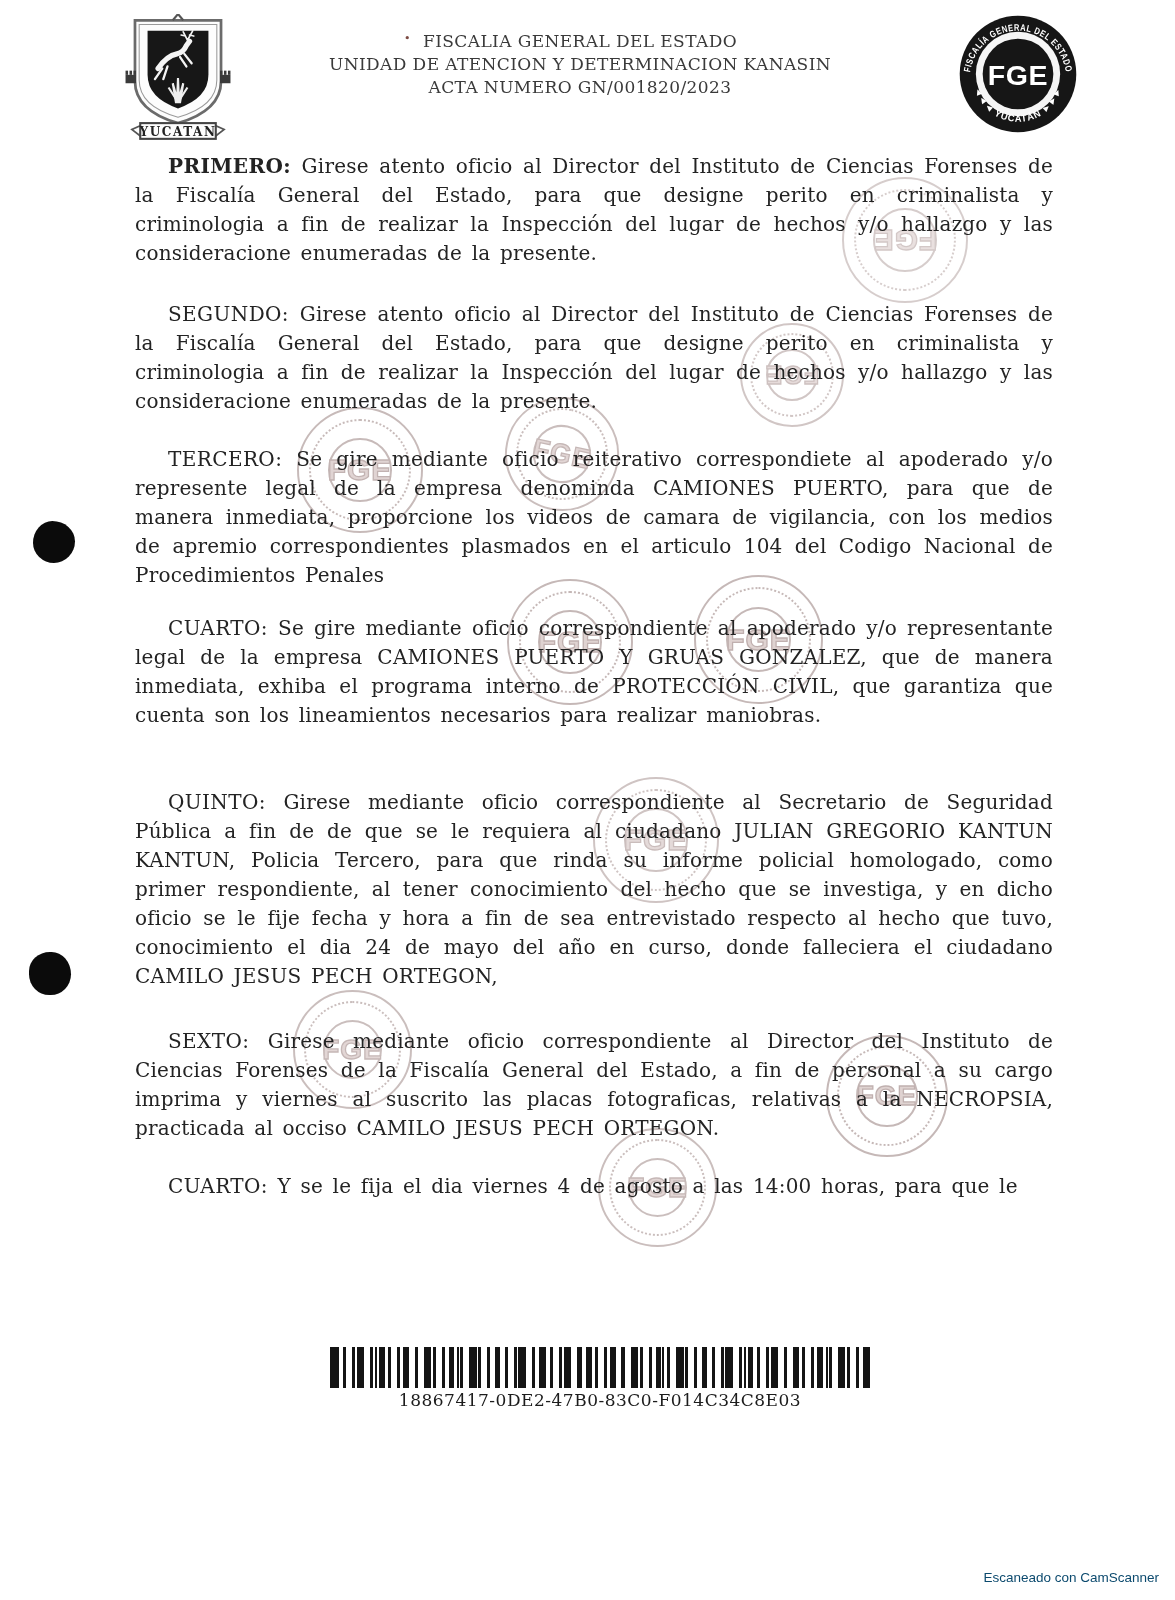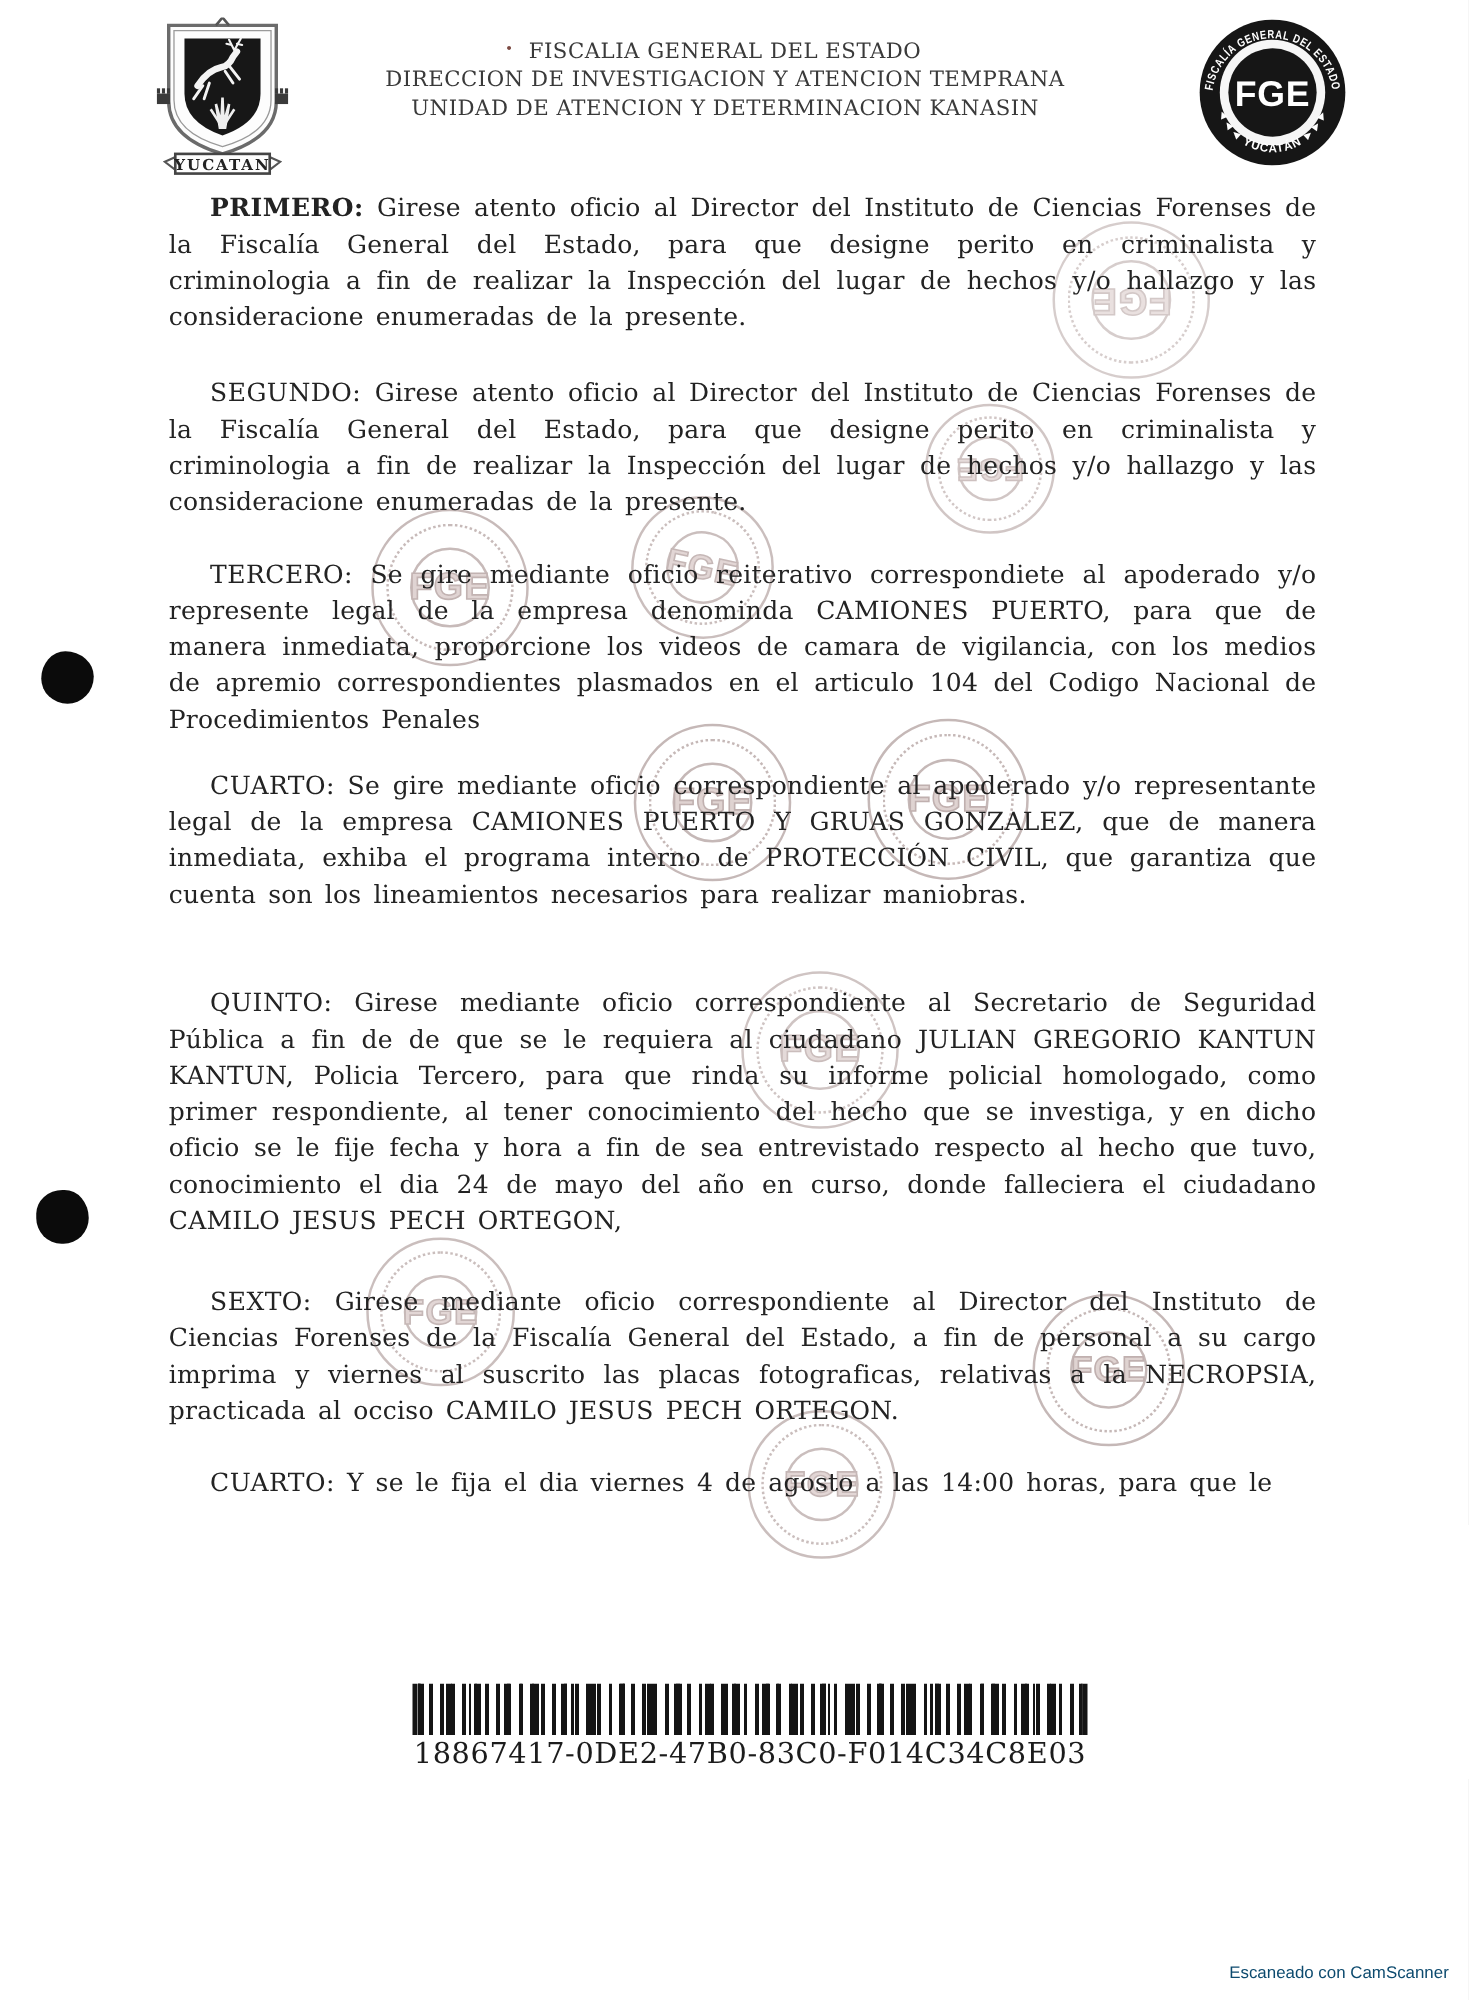--- a/index.html
+++ b/index.html
@@ -54,21 +54,21 @@
   .barcode-bars{
     width:540px;height:41px;background-color:#fff;
     background-image:
       repeating-linear-gradient(90deg,#141414 0 3px,transparent 3px 9px),
       repeating-linear-gradient(90deg,#141414 0 5px,transparent 5px 23px),
       repeating-linear-gradient(90deg,#141414 0 2px,transparent 2px 41px);
     border-left:4px solid #141414;border-right:4px solid #141414;
     box-sizing:border-box;
   }
   .barcode-line1{font-size:18px;letter-spacing:1px;margin-top:1px;color:#1c1c1c;}
-  .barcode-line2{font-size:23px;letter-spacing:0.5px;margin-top:2px;color:#1c1c1c;}
+  .barcode-line2{font-size:17px;letter-spacing:0.5px;margin-top:2px;color:#1c1c1c;}
   
   .scanner-credit{
     position:absolute;right:16px;top:1570px;
     font-family:"Liberation Sans", sans-serif;font-size:13.5px;color:#0c4a6e;
   }
   svg text{font-family:"Liberation Sans", sans-serif;}
 </style>
 </head>
 <body>
 
@@ -104,22 +104,22 @@
     </g>
     <g>
       <path d="M20,106 L11,110 L20,117 Z M90,106 L99,110 L90,117 Z" fill="#fdfdfd" stroke="#555" stroke-width="1.6"></path>
       <rect x="19" y="104" width="72" height="15" fill="#fdfdfd" stroke="#444" stroke-width="2"></rect>
       <text x="55" y="116" text-anchor="middle" font-size="11.5" font-weight="bold" fill="#222" letter-spacing="1.5" style="font-family:'DejaVu Serif',serif;">YUCATAN</text>
     </g>
   </svg>
 
   <div class="header-text">
     <div>FISCALIA GENERAL DEL ESTADO</div>
-    <div>DIRECCION DE INVESTIGACION Y ATENCION TEMPRANA</div>
     <div>UNIDAD DE ATENCION Y DETERMINACION KANASIN</div>
+    <div>ACTA NUMERO GN/001820/2023</div>
   </div>
 
   <svg class="seal" width="124" height="124" viewBox="0 0 100 100">
     <circle cx="50" cy="50" r="47" fill="#161616"></circle>
     <circle cx="50" cy="50" r="34" fill="#f6f6f6"></circle>
     <circle cx="50" cy="50" r="28.5" fill="#161616"></circle>
     <defs>
       <path id="sealArcTop" d="M11,54 A39,39 0 0 1 89,54" fill="none"></path>
       <path id="sealArcBottom" d="M13.5,52 A36.5,36.5 0 0 0 86.5,52" fill="none"></path>
     </defs>

